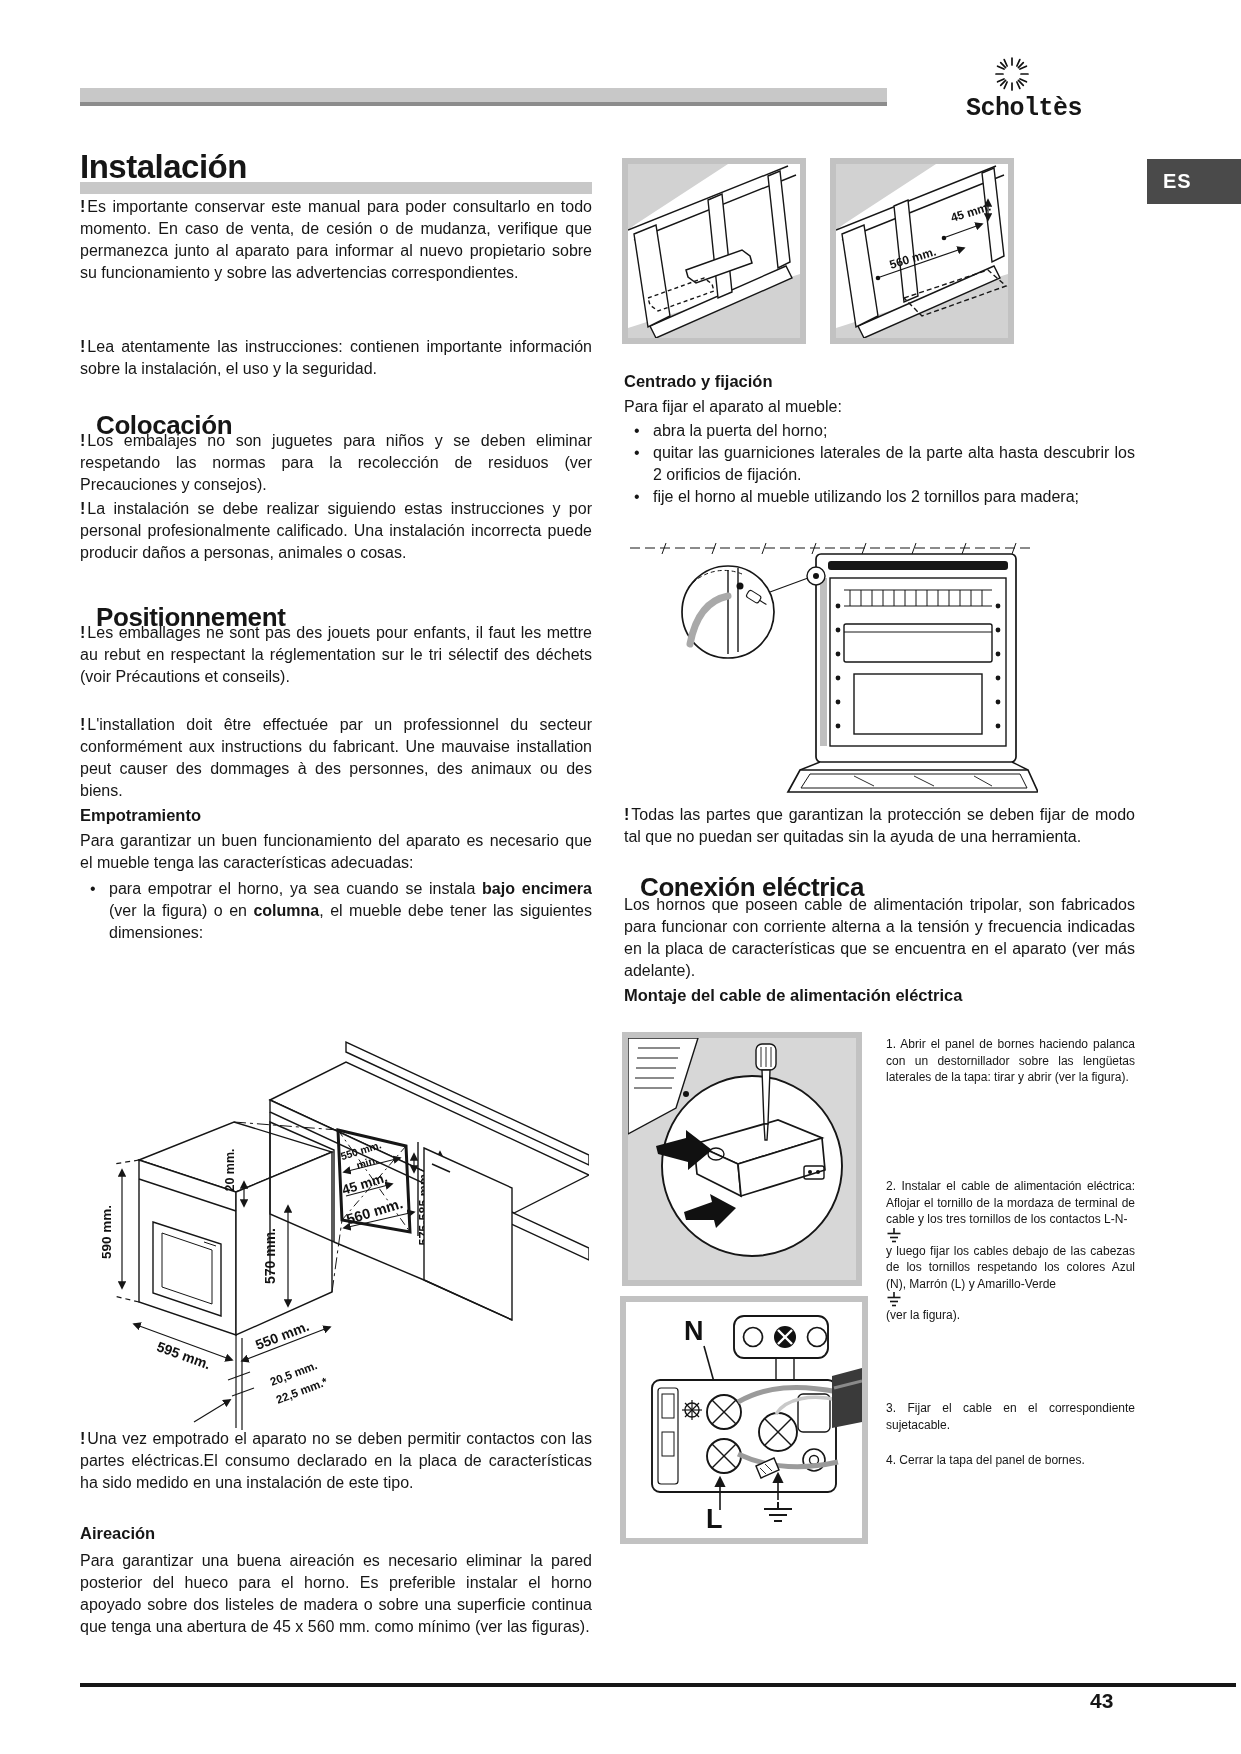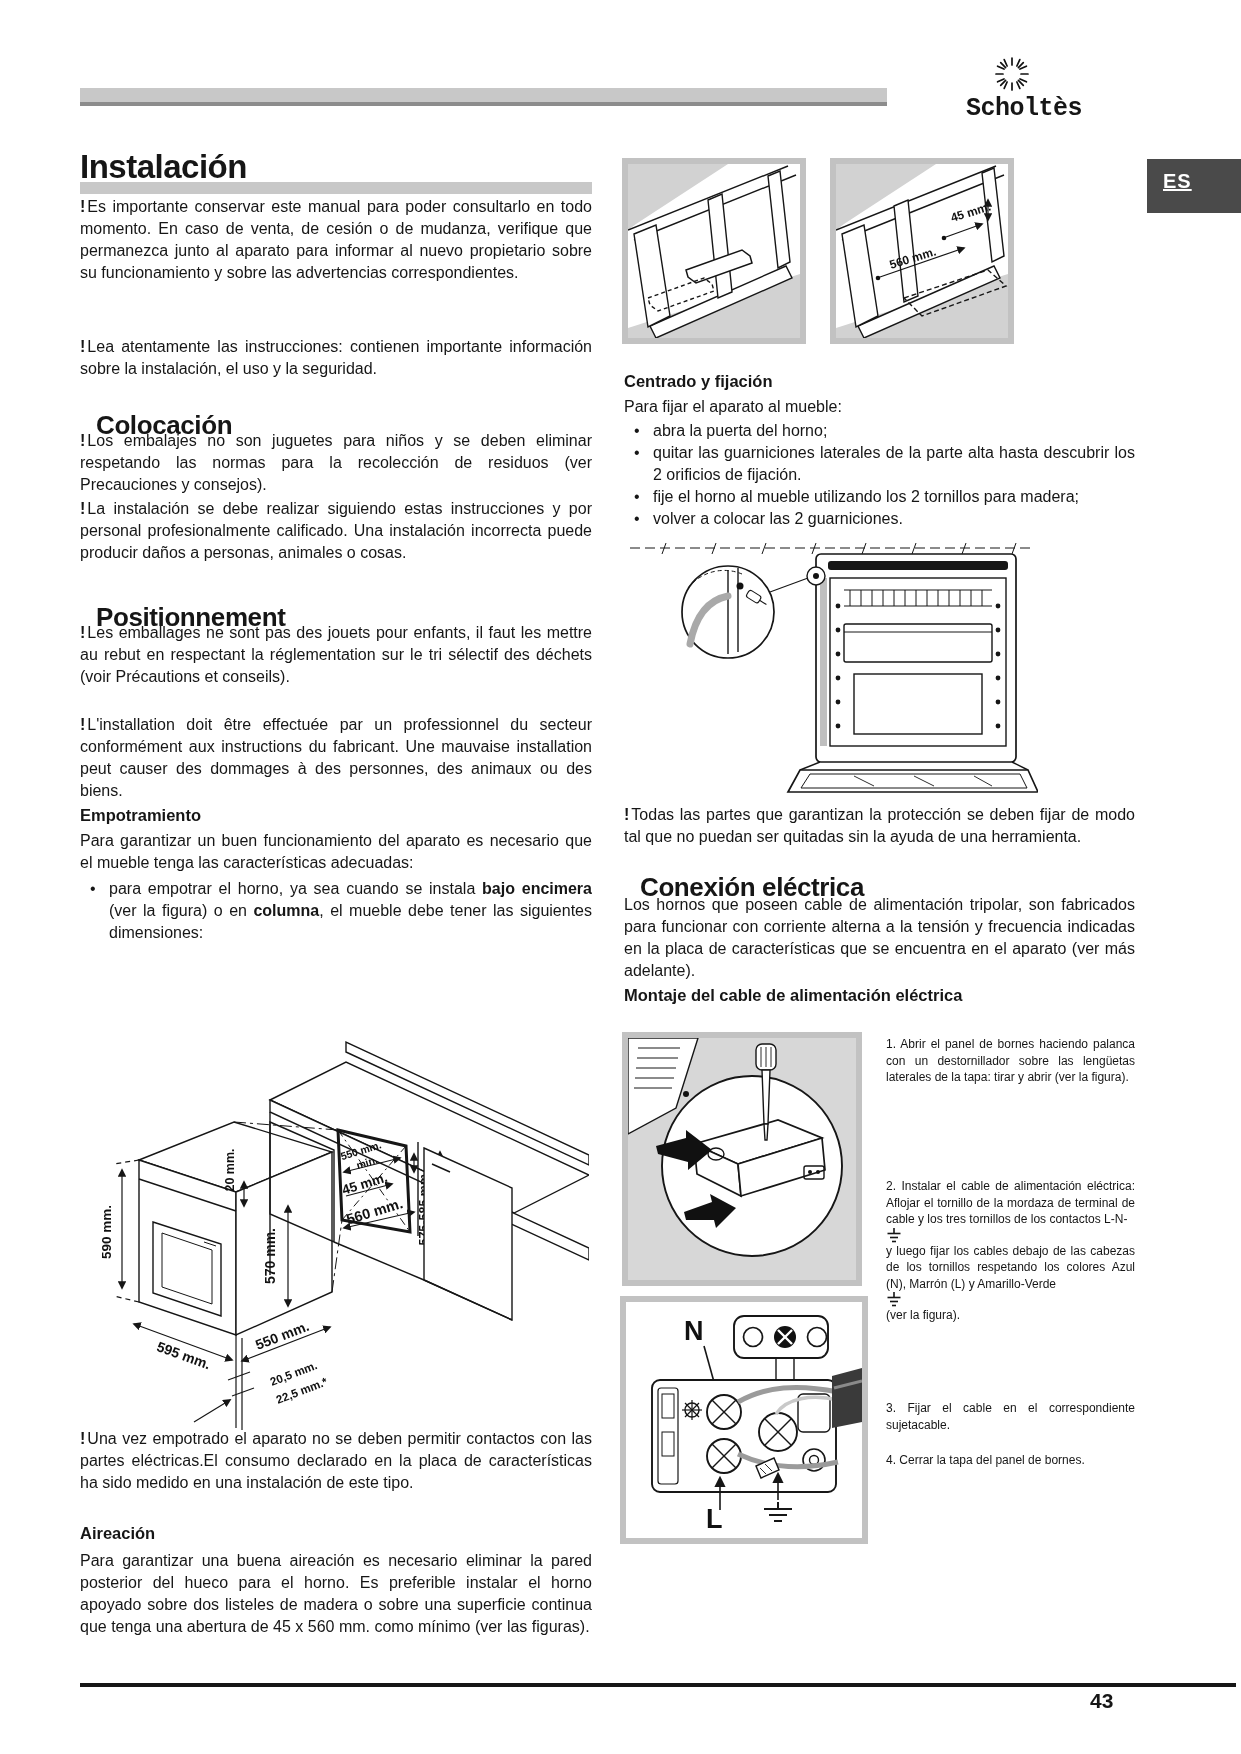--- a/index.html
+++ b/index.html
@@ -11,23 +11,23 @@
     font-family: "Liberation Sans", "DejaVu Sans", sans-serif;
     color: #161616;
   }
   .abs { position: absolute; }
 
   
   .top-bar { left: 80px; top: 88px; width: 807px; height: 18px;
              background: #c8c8c8; border-bottom: 4px solid #8c8c8c; }
   .logo { left: 942px; top: 56px; width: 140px; text-align: right; font-family: Liberation Mono, monospace; }
   .logo .word { font-size: 25px; font-weight: bold; letter-spacing: -0.5px; margin-top: 2px; }
-  .lang-tab { left: 1147px; top: 159px; width: 94px; height: 54px;
+  .lang-tab { left: 1147px; top: 159px; width: 94px; height: 45px;
               background: #4a4a4a; color: #fff; font-size: 20px; font-weight: bold;
-              line-height: 45px; padding-left: 16px; letter-spacing: 1px; text-decoration: underline; }
+              line-height: 45px; padding-left: 16px; letter-spacing: 1px; }
 
   
   .page-title { left: 80px; top: 126px; font-size: 33px; font-weight: bold; letter-spacing: -0.5px; }
   .title-bar { left: 80px; top: 182px; width: 512px; height: 12px; background: #c8c8c8; }
 
   
   p.body, li { font-size: 16px; line-height: 1.38; text-align: justify; margin: 0; }
   .col-l { left: 80px; width: 512px; }
   .col-r { left: 624px; width: 511px; }
   h2.big { font-size: 26px; font-weight: bold; margin: 16px; letter-spacing: -0.4px; }
@@ -221,21 +221,20 @@
       <line class="dim" x1="152" y1="36" x2="152" y2="56" marker-start="url(#arr)" marker-end="url(#arr)"></line>
     </svg>
   </div>
 
   <h3 class="abs small col-r" style="top:372px">Centrado y fijación</h3>
   <p class="abs body col-r" style="top:396px">Para fijar el aparato al mueble:</p>
   <ul class="abs dots col-r" style="top:420px">
     <li><span>abra la puerta del horno;</span></li>
     <li><span>quitar las guarniciones laterales de la parte alta hasta descubrir los 2 orificios de fijación.</span></li>
     <li><span>fije el horno al mueble utilizando los 2 tornillos para madera;</span></li>
-    <li><span>volver a colocar las 2 guarniciones.</span></li>
   </ul>
 
   <svg class="abs" style="left:624px; top:540px" width="414" height="258" viewBox="0 0 414 258">
     <line class="ln" style="stroke-width:1" stroke-dasharray="10 5" x1="6" y1="8" x2="410" y2="8"></line>
     <g stroke="#161616" stroke-width="1">
       <line x1="42" y1="3" x2="38" y2="14"></line>
         <line x1="92" y1="3" x2="88" y2="14"></line>
       <line x1="142" y1="3" x2="138" y2="14"></line>
         <line x1="192" y1="3" x2="188" y2="14"></line>
       <line x1="242" y1="3" x2="238" y2="14"></line>

